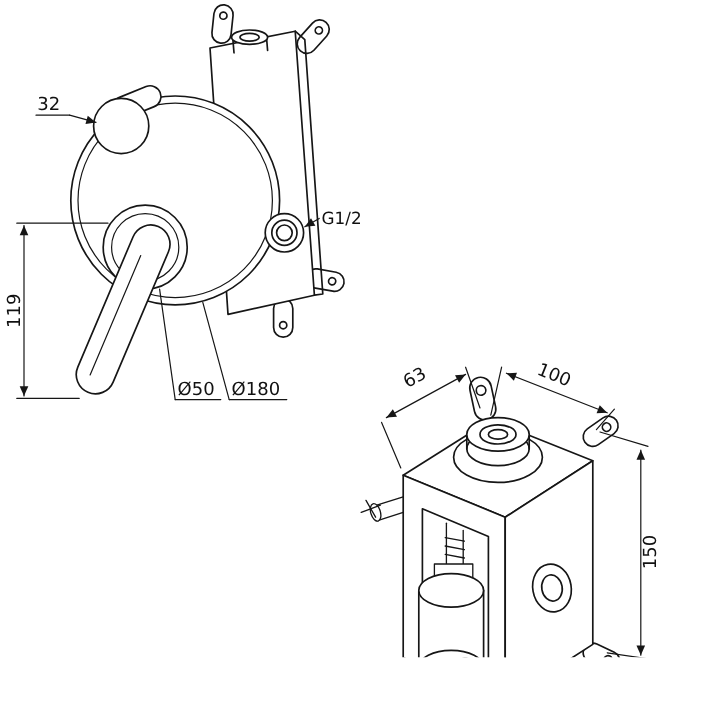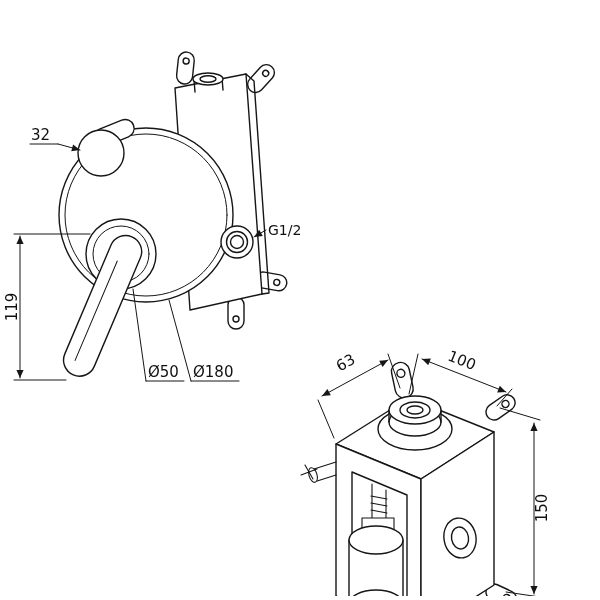--- a/index.html
+++ b/index.html
@@ -1,19 +1,18 @@
 <!DOCTYPE html>
 <html><head>
 <meta charset="utf-8">
 <style>
   html,body{margin:0;padding:0;background:#fff;}
   .canvas{
     width:600px;height:548px;background:#fff;position:relative;overflow:hidden;
     font-family:"DejaVu Sans", sans-serif;
-    margin-top:48px;
   }
   svg text{
     font-family:"DejaVu Sans", sans-serif;
     fill:#111;
   }
 </style>
 </head>
 <body>
 
 <div class="canvas">

